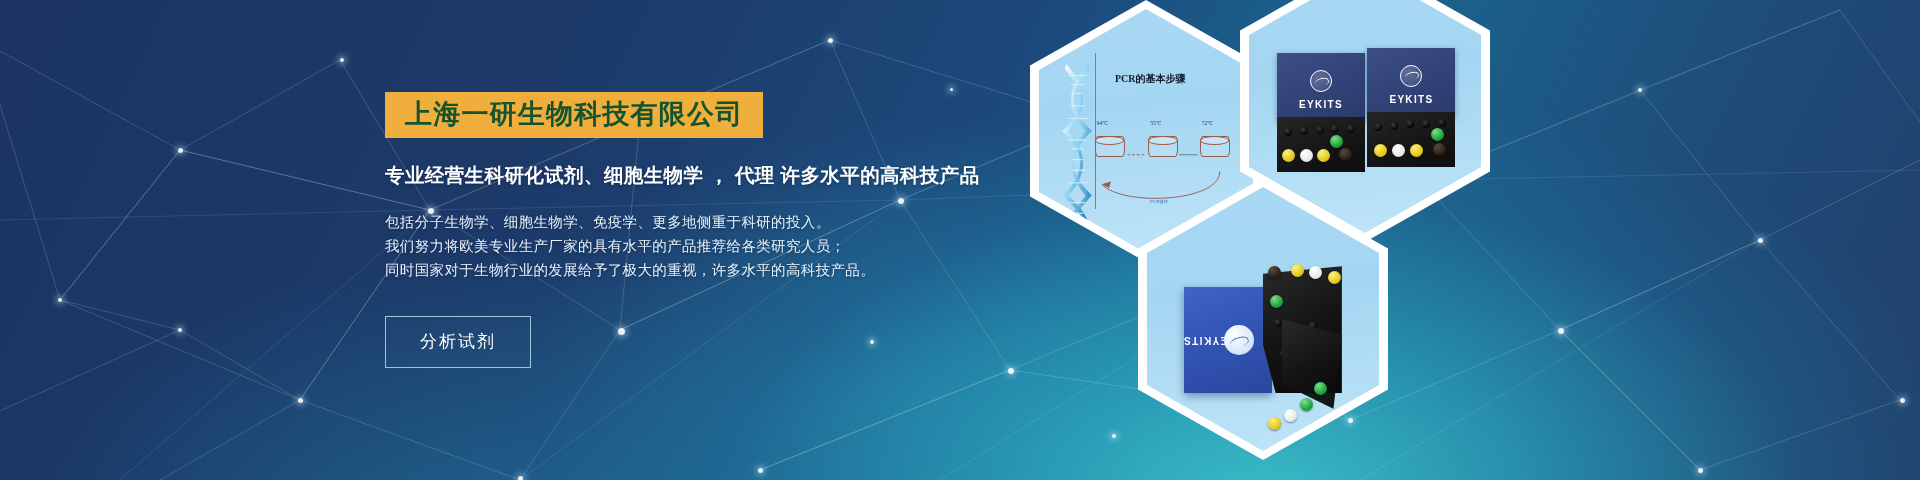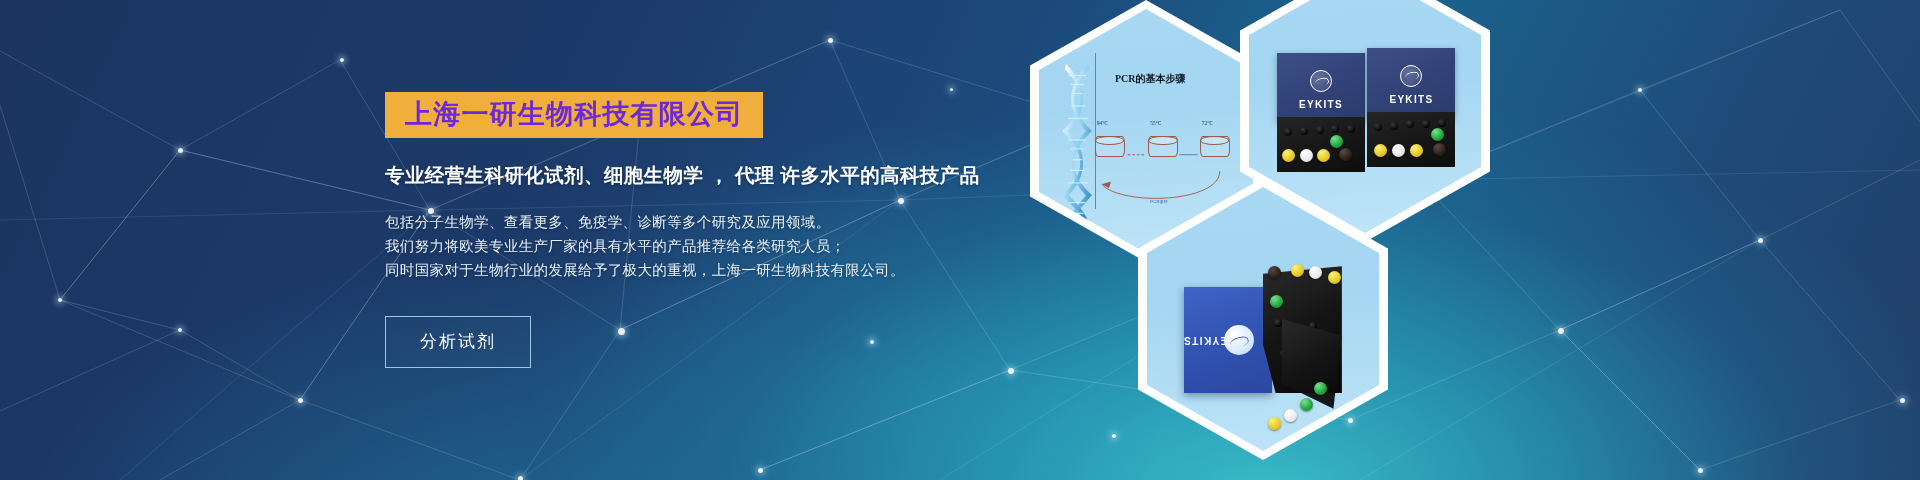--- a/index.html
+++ b/index.html
@@ -43,21 +43,21 @@
   }
 
   
   #copy{
     position:absolute; z-index:6;
     left:385px; top:92px; width:620px;
   }
   #title-banner{
     display:inline-block;
     background:#f0ae3c;
-    color:#6d28d9;
+    color:#14532d;
     font-size:27px;
     font-weight:700;
     letter-spacing:1.2px;
     padding:9px 20px 10px 20px;
     line-height:1;
     white-space:nowrap;
     text-align:right;
   }
   #subtitle{
     margin-top:24px;
@@ -271,23 +271,23 @@
   <div class="node" style="left:1112px;top:434px;width:4px;height:4px;"></div>
   <div class="node" style="left:950px;top:88px;width:3px;height:3px;"></div>
 
   <div id="copy">
 
     <div id="title-banner">上海一研生物科技有限公司</div>
 
     <div id="subtitle">专业经营生科研化试剂、细胞生物学 ， 代理 许多水平的高科技产品</div>
 
     <div id="body-copy">
-      <div class="body-line">包括分子生物学、查看更多、免疫学、诊断等多个研究及应用领域。</div>
+      <div class="body-line">包括分子生物学、细胞生物学、免疫学、更多地侧重于科研的投入。</div>
       <div class="body-line">我们努力将欧美专业生产厂家的具有水平的产品推荐给各类研究人员；</div>
-      <div class="body-line">同时国家对于生物行业的发展给予了极大的重视，上海一研生物科技有限公司。</div>
+      <div class="body-line">同时国家对于生物行业的发展给予了极大的重视，许多水平的高科技产品。</div>
     </div>
 
     <div id="more-button">分析试剂</div>
   </div>
 
   <div id="hexes">
 
     <div class="hex hex-outer" id="hex-pcr">
       <div class="hex-inner">
         <div class="pcr-art">

